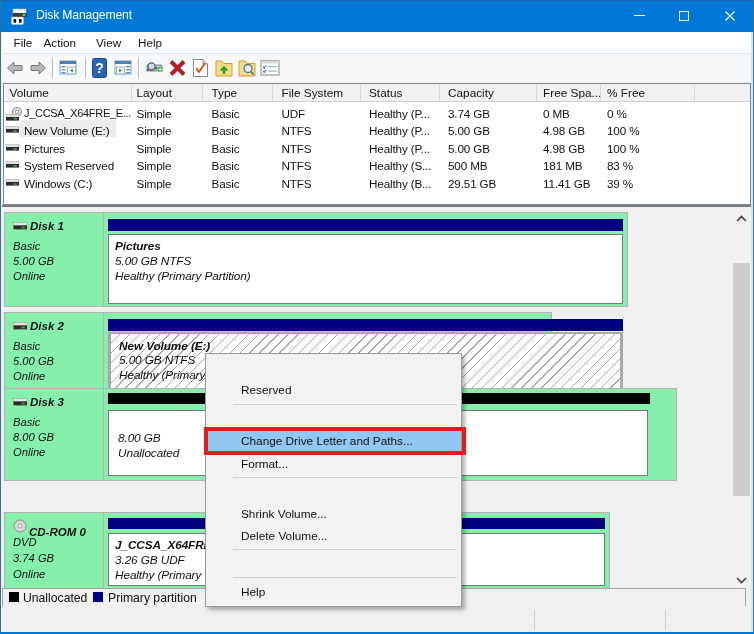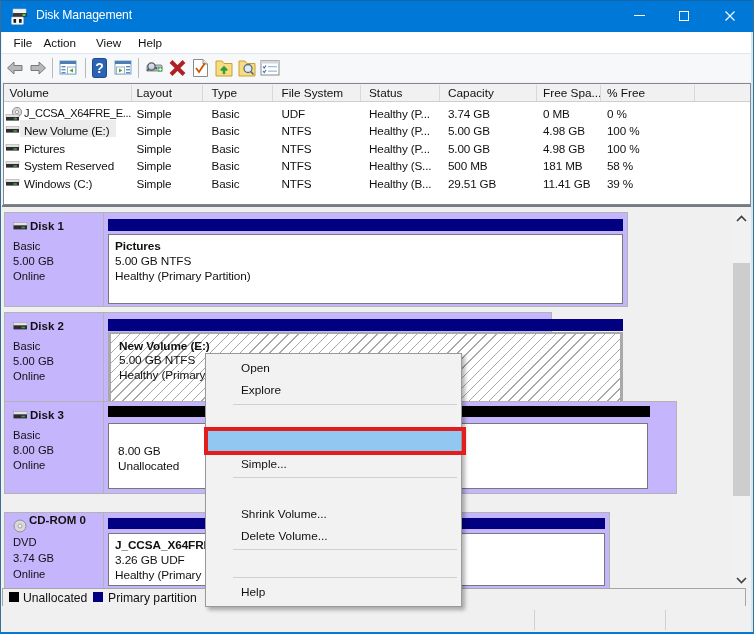--- a/index.html
+++ b/index.html
@@ -26,21 +26,21 @@
 
 #tablepane { left:3px; top:83px; width:748px; height:122px; background:#ffffff; border:1px solid #828790; }
 #thead { position:absolute; left:0; top:0; width:746px; height:18px; background:#f1f1f1; border-bottom:1px solid #cfcfcf; }
 #thead span { position:absolute; top:2px; font-size:11.8px; color:#111; }
 .hsep { position:absolute; top:1px; width:1px; height:16px; background:#d8d8d8; }
 .trow { position:absolute; left:0; width:746px; height:18px; font-size:11.7px; letter-spacing:-0.15px; color:#111; }
 .trow span { position:absolute; top:2px; }
 #rowhl { position:absolute; left:16px; top:36px; width:96px; height:17px; background:#ececec; }
 
 #graphpane { left:2px; top:205px; width:750px; height:383px; background:#f0f0f0; border-top:2px solid #757b80; }
-.diskrow { position:absolute; background:#c4b5fd; border:1px solid #b3b3b3; }
+.diskrow { position:absolute; background:#86efac; border:1px solid #b3b3b3;font-style:italic; }
 .dlabel { position:absolute; left:0; top:0; width:99px; height:100%; border-right:1px solid #b3b3b3; font-size:11.2px; color:#111; }
 .dlabel b { font-size:11.5px; }
 .dlabel div { position:absolute; left:8px; }
 .pbar { position:absolute; height:12px; }
 .pbody { position:absolute; background:#fff; border:1px solid #787878; font-size:11.8px; letter-spacing:-0.1px; color:#111; }
 .pbody div { position:absolute; left:6px; white-space:nowrap; }
 
 #sbar { left:733px; top:207px; width:17px; height:381px; background:#f1f1f1; }
 #sthumb { position:absolute; left:0px; top:56px; width:17px; height:233px; background:#cdcdcd; }
 
@@ -237,21 +237,21 @@
         <rect x="1" y="4" width="13" height="3.6" fill="#2d2d2d"></rect>
         <rect x="8.5" y="5.2" width="3.4" height="1.6" fill="#3f9e44"></rect>
       </svg>
       <span style="left:20px">System Reserved</span>
         <span style="left:132.5px">Simple</span>
         <span style="left:207.5px">Basic</span>
         <span style="left:277.5px">NTFS</span>
         <span style="left:365px">Healthy (S...</span>
         <span style="left:444px">500 MB</span>
         <span style="left:539px">181 MB</span>
-        <span style="left:603px">58 %</span>
+        <span style="left:603px">83 %</span>
     </div>
     <div class="trow" style="top:90.5px">
       <svg class="abs" style="left:1px;top:3px" width="18" height="12" viewBox="0 0 18 12">
         <rect x="1" y="1.6" width="13" height="2.6" fill="#e3e3e3" stroke="#9a9a9a" stroke-width="0.5"></rect>
         <rect x="1" y="4" width="13" height="3.6" fill="#2d2d2d"></rect>
         <rect x="8.5" y="5.2" width="3.4" height="1.6" fill="#3f9e44"></rect>
       </svg>
       <span style="left:20px">Windows (C:)</span>
         <span style="left:132.5px">Simple</span>
         <span style="left:207.5px">Basic</span>
@@ -298,21 +298,21 @@
       <div style="top:57px">Online</div>
     </div>
     <div class="pbar" style="left:103px;top:6px;width:515px;background:#000080"></div>
     <div class="pbody hatch" style="left:103px;top:19px;width:515px;height:75px;border:3px solid #a9a9a9;border-top:2px solid #a9a9a9;border-bottom:5px solid #a9a9a9">
       <div style="top:5px;left:8px"><b>New Volume  (E:)</b></div>
       <div style="top:19px;left:8px">5.00 GB NTFS</div>
       <div style="top:34px;left:8px">Healthy (Primary Partition)</div>
     </div>
   </div>
 
-  <div class="abs diskrow" style="left:4px;top:401px;width:673px;height:93px">
+  <div class="abs diskrow" style="left:4px;top:388px;width:673px;height:93px">
     <div class="dlabel">
       <svg class="abs" style="left:8px;top:8px" width="15" height="11" viewBox="0 0 15 11">
         <rect x="0.5" y="1.6" width="13.5" height="3" fill="#e3e3e3" stroke="#9a9a9a" stroke-width="0.5"></rect>
         <rect x="0.5" y="4.4" width="13.5" height="4" fill="#2d2d2d"></rect>
         <rect x="8.5" y="5.7" width="3.4" height="1.6" fill="#3f9e44"></rect>
       </svg>
       <div style="top:7px;left:25px"><b>Disk 3</b></div>
       <div style="top:27px">Basic</div>
       <div style="top:42px">8.00 GB</div>
       <div style="top:57px">Online</div>
@@ -323,21 +323,21 @@
       <div style="top:35px;left:9px">Unallocated</div>
     </div>
   </div>
 
   <div class="abs diskrow" style="left:4px;top:512px;width:606px;height:76px;border-bottom:none">
     <div class="dlabel">
       <svg class="abs" style="left:8px;top:6px" width="14" height="14" viewBox="0 0 14 14">
         <circle cx="7" cy="7" r="6" fill="#d9d9d9" stroke="#8f8f8f"></circle>
         <circle cx="7" cy="7" r="2" fill="#f5f5f5" stroke="#a5a5a5"></circle>
       </svg>
-      <div style="top:1px;left:24px"><b>CD-ROM 0</b></div>
+      <div style="top:13px;left:24px"><b>CD-ROM 0</b></div>
       <div style="top:23px">DVD</div>
       <div style="top:39px">3.74 GB</div>
       <div style="top:55px">Online</div>
     </div>
     <div class="pbar" style="left:103px;top:5px;width:497px;height:11px;background:#000080"></div>
     <div class="pbody" style="left:103px;top:20px;width:497px;height:53px">
       <div style="top:4px"><b>J_CCSA_X64FRE_E...</b></div>
       <div style="top:19px">3.26 GB UDF</div>
       <div style="top:34px">Healthy (Primary Partition)</div>
     </div>
@@ -359,31 +359,31 @@
     <div class="sq" style="left:90px;background:#000080"></div>
     <span style="left:105px">Primary partition</span>
   </div>
 
   <div class="abs" id="status">
     <div class="abs" style="left:532px;top:4px;width:1px;height:20px;background:#d0d0d0"></div>
     <div class="abs" style="left:663px;top:4px;width:1px;height:20px;background:#d0d0d0"></div>
   </div>
 
   <div class="abs" id="menu">
-    <div class="mi" style="top:3px">
-        <span>Open</span>
-      </div>
     <div class="mi" style="top:25px">
-        <span>Explore</span>
+        <span>Reserved</span>
       </div>
     <div class="msep" style="top:50px"></div>
     <div id="hlitem"></div>
+    <div class="mi" style="top:76px;z-index:46">
+        <span>Change Drive Letter and Paths...</span>
+      </div>
     <div id="redbox"></div>
     <div class="mi" style="top:99px">
-        <span>Simple...</span>
+        <span>Format...</span>
       </div>
     <div class="msep" style="top:123px"></div>
     <div class="mi" style="top:171px">
         <span>Delete Volume...</span>
       </div>
     <div class="mi" style="top:149px">
         <span>Shrink Volume...</span>
       </div>
     <div class="msep" style="top:195px"></div>
     <div class="msep" style="top:223px"></div>

